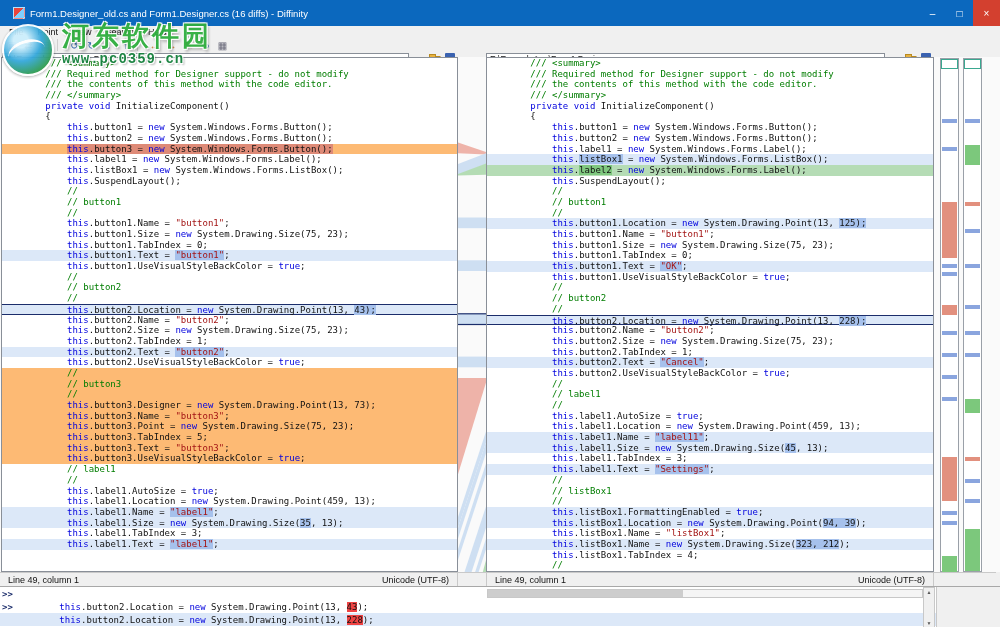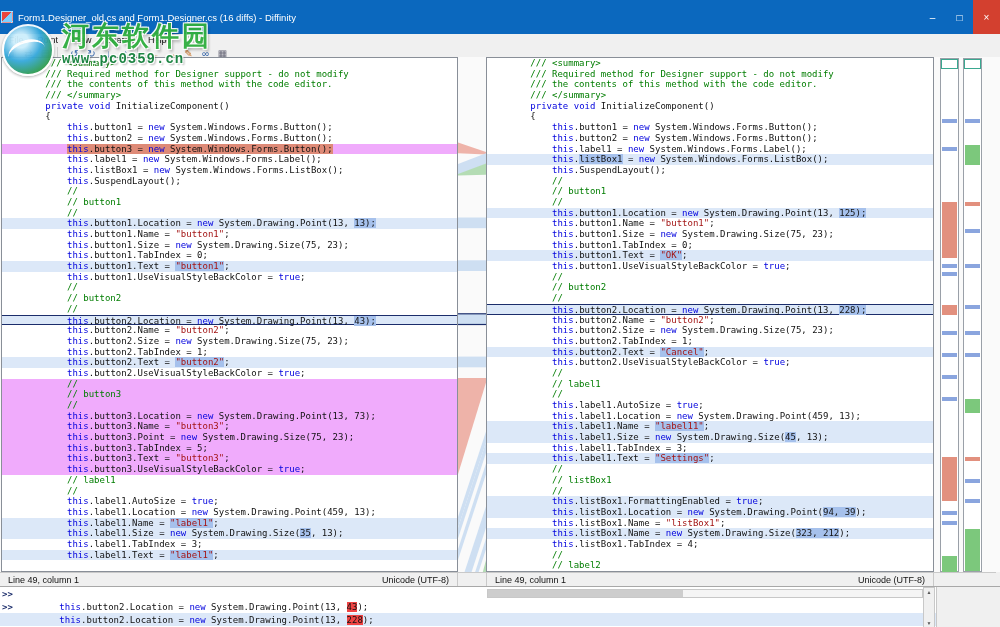--- a/index.html
+++ b/index.html
@@ -1,21 +1,21 @@
 <!DOCTYPE html>
 <html><head>
 <meta charset="utf-8">
 <style>
   html,body{margin:0;padding:0}
   body{width:1000px;height:627px;position:relative;overflow:hidden;background:#f0f0f0;
        font-family:"Liberation Sans",sans-serif;font-size:9px;color:#111;
        -webkit-font-smoothing:antialiased}
   
-  .titlebar{height:34px;background:#0b68be;color:#fff;display:flex;align-items:center;
-            padding-left:1px;font-size:9.5px}
+  .titlebar{height:26px;background:#0b68be;color:#fff;display:flex;align-items:center;
+            padding-left:13px;font-size:9.5px}
   .app-icon{width:10px;height:10px;margin-right:5px;flex:0 0 auto;
             background:linear-gradient(135deg,#e8453c 0 50%,#7fd0ff 50% 100%);border:1px solid rgba(255,255,255,.4)}
   .win-controls{margin-left:auto;display:flex;height:100%}
   .winbtn{width:27px;display:flex;align-items:center;justify-content:center;font-size:10px;color:#fff}
   .winbtn.close{background:#d3402f}
   
   .menubar{height:12px;display:flex;align-items:center;background:#f0f0f0;padding-left:2px}
   .menu-item{padding:0 7px}
   .toolbar{height:14px;display:flex;align-items:center;background:#f0f0f0;padding-left:4px;gap:2px}
   .tbtn{width:15px;height:13px;display:flex;align-items:center;justify-content:center;
@@ -43,21 +43,21 @@
   .code-pane{position:absolute;top:0;height:515px;background:#fff;border:1px solid #898f98;
              box-sizing:border-box;overflow:hidden}
   .code-pane.left{left:1px;width:457px}
   .code-pane.right{left:486px;width:448px}
   .gutter{position:absolute;left:458px;top:0;width:28px;height:515px}
   .cl{height:10.7px;line-height:10.7px;font-family:"DejaVu Sans Mono",monospace;font-size:9px;
       white-space:pre;box-sizing:border-box}
   .tk-cm{color:#007d00}.tk-kw{color:#0000dd}.tk-st{color:#a31515}.tk-pl{color:#111}
   .d-c{background:#dce8f8}
   .d-s{background:#dce8f8;border-top:1px solid #1b2d6b;border-bottom:1px solid #1b2d6b}
-  .d-r{background:#f0abfc}
+  .d-r{background:#fdba74}
   .d-a{background:#b5dcb5}
   .d-c .ihl,.d-s .ihl{background:#a6c1ec}
   .d-r .ihl{background:#de8a77}
   .d-a .ihl{background:#7fc87f}
   
   .map{position:absolute;top:1px;width:17px;height:512px;border:1px solid #9aa0a8;background:#fff}
   #map0{left:940px}#map1{left:963px}
   .mark{position:absolute;left:1px;right:1px}
   .mk-b{background:#8aa5de}.mk-r{background:#e2907e}.mk-g{background:#7cc87c}
   .map-cursor{position:absolute;left:0;right:0;top:0;height:10px;border:1px solid #3aa890;box-sizing:border-box}
@@ -169,39 +169,38 @@
         <div class="cl d-n"><span class="tk-pl">        {</span></div>
         <div class="cl d-n"><span class="tk-pl">            </span><span class="tk-kw">this</span><span class="tk-pl">.button1 = </span><span class="tk-kw">new</span><span class="tk-pl"> System.Windows.Forms.Button();</span></div>
         <div class="cl d-n"><span class="tk-pl">            </span><span class="tk-kw">this</span><span class="tk-pl">.button2 = </span><span class="tk-kw">new</span><span class="tk-pl"> System.Windows.Forms.Button();</span></div>
         <div class="cl d-r"><span class="tk-pl">            </span><span class="tk-kw ihl">this</span><span class="tk-pl ihl">.button3 = </span><span class="tk-kw ihl">new</span><span class="tk-pl ihl"> System.Windows.Forms.Button();</span></div>
         <div class="cl d-n"><span class="tk-pl">            </span><span class="tk-kw">this</span><span class="tk-pl">.label1 = </span><span class="tk-kw">new</span><span class="tk-pl"> System.Windows.Forms.Label();</span></div>
         <div class="cl d-n"><span class="tk-pl">            </span><span class="tk-kw">this</span><span class="tk-pl">.listBox1 = </span><span class="tk-kw">new</span><span class="tk-pl"> System.Windows.Forms.ListBox();</span></div>
         <div class="cl d-n"><span class="tk-pl">            </span><span class="tk-kw">this</span><span class="tk-pl">.SuspendLayout();</span></div>
         <div class="cl d-n"><span class="tk-cm">            //</span></div>
         <div class="cl d-n"><span class="tk-cm">            // button1</span></div>
         <div class="cl d-n"><span class="tk-cm">            //</span></div>
-        <div class="cl d-c"><span class="tk-pl">            </span><span class="tk-kw">this</span><span class="tk-pl">.button1.Location = </span><span class="tk-kw">new</span><span class="tk-pl"> System.Drawing.Point(13, </span><span class="tk-pl ihl">13);</span></div>
         <div class="cl d-n"><span class="tk-pl">            </span><span class="tk-kw">this</span><span class="tk-pl">.button1.Name = </span><span class="tk-st">"button1"</span><span class="tk-pl">;</span></div>
         <div class="cl d-n"><span class="tk-pl">            </span><span class="tk-kw">this</span><span class="tk-pl">.button1.Size = </span><span class="tk-kw">new</span><span class="tk-pl"> System.Drawing.Size(75, 23);</span></div>
         <div class="cl d-n"><span class="tk-pl">            </span><span class="tk-kw">this</span><span class="tk-pl">.button1.TabIndex = 0;</span></div>
         <div class="cl d-c"><span class="tk-pl">            </span><span class="tk-kw">this</span><span class="tk-pl">.button1.Text = </span><span class="tk-st ihl">"button1"</span><span class="tk-pl">;</span></div>
         <div class="cl d-n"><span class="tk-pl">            </span><span class="tk-kw">this</span><span class="tk-pl">.button1.UseVisualStyleBackColor = </span><span class="tk-kw">true</span><span class="tk-pl">;</span></div>
         <div class="cl d-n"><span class="tk-cm">            //</span></div>
         <div class="cl d-n"><span class="tk-cm">            // button2</span></div>
         <div class="cl d-n"><span class="tk-cm">            //</span></div>
         <div class="cl d-s"><span class="tk-pl">            </span><span class="tk-kw">this</span><span class="tk-pl">.button2.Location = </span><span class="tk-kw">new</span><span class="tk-pl"> System.Drawing.Point(13, </span><span class="tk-pl ihl">43);</span></div>
         <div class="cl d-n"><span class="tk-pl">            </span><span class="tk-kw">this</span><span class="tk-pl">.button2.Name = </span><span class="tk-st">"button2"</span><span class="tk-pl">;</span></div>
         <div class="cl d-n"><span class="tk-pl">            </span><span class="tk-kw">this</span><span class="tk-pl">.button2.Size = </span><span class="tk-kw">new</span><span class="tk-pl"> System.Drawing.Size(75, 23);</span></div>
         <div class="cl d-n"><span class="tk-pl">            </span><span class="tk-kw">this</span><span class="tk-pl">.button2.TabIndex = 1;</span></div>
         <div class="cl d-c"><span class="tk-pl">            </span><span class="tk-kw">this</span><span class="tk-pl">.button2.Text = </span><span class="tk-st ihl">"button2"</span><span class="tk-pl">;</span></div>
         <div class="cl d-n"><span class="tk-pl">            </span><span class="tk-kw">this</span><span class="tk-pl">.button2.UseVisualStyleBackColor = </span><span class="tk-kw">true</span><span class="tk-pl">;</span></div>
         <div class="cl d-r"><span class="tk-cm">            //</span></div>
         <div class="cl d-r"><span class="tk-cm">            // button3</span></div>
         <div class="cl d-r"><span class="tk-cm">            //</span></div>
-        <div class="cl d-r"><span class="tk-pl">            </span><span class="tk-kw">this</span><span class="tk-pl">.button3.Location = </span><span class="tk-kw">new</span><span class="tk-pl"> System.Drawing.Point(13, 73);</span></div>
+        <div class="cl d-r"><span class="tk-pl">            </span><span class="tk-kw">this</span><span class="tk-pl">.button3.Designer = </span><span class="tk-kw">new</span><span class="tk-pl"> System.Drawing.Point(13, 73);</span></div>
         <div class="cl d-r"><span class="tk-pl">            </span><span class="tk-kw">this</span><span class="tk-pl">.button3.Name = </span><span class="tk-st">"button3"</span><span class="tk-pl">;</span></div>
         <div class="cl d-r"><span class="tk-pl">            </span><span class="tk-kw">this</span><span class="tk-pl">.button3.Point = </span><span class="tk-kw">new</span><span class="tk-pl"> System.Drawing.Size(75, 23);</span></div>
         <div class="cl d-r"><span class="tk-pl">            </span><span class="tk-kw">this</span><span class="tk-pl">.button3.TabIndex = 5;</span></div>
         <div class="cl d-r"><span class="tk-pl">            </span><span class="tk-kw">this</span><span class="tk-pl">.button3.Text = </span><span class="tk-st">"button3"</span><span class="tk-pl">;</span></div>
         <div class="cl d-r"><span class="tk-pl">            </span><span class="tk-kw">this</span><span class="tk-pl">.button3.UseVisualStyleBackColor = </span><span class="tk-kw">true</span><span class="tk-pl">;</span></div>
         <div class="cl d-n"><span class="tk-cm">            // label1</span></div>
         <div class="cl d-n"><span class="tk-cm">            //</span></div>
         <div class="cl d-n"><span class="tk-pl">            </span><span class="tk-kw">this</span><span class="tk-pl">.label1.AutoSize = </span><span class="tk-kw">true</span><span class="tk-pl">;</span></div>
         <div class="cl d-n"><span class="tk-pl">            </span><span class="tk-kw">this</span><span class="tk-pl">.label1.Location = </span><span class="tk-kw">new</span><span class="tk-pl"> System.Drawing.Point(459, 13);</span></div>
         <div class="cl d-c"><span class="tk-pl">            </span><span class="tk-kw">this</span><span class="tk-pl">.label1.Name = </span><span class="tk-st ihl">"label1"</span><span class="tk-pl">;</span></div>
@@ -235,20 +234,21 @@
         <div class="cl d-n"><span class="tk-cm">        /// &lt;summary&gt;</span></div>
         <div class="cl d-n"><span class="tk-cm">        /// Required method for Designer support - do not modify</span></div>
         <div class="cl d-n"><span class="tk-cm">        /// the contents of this method with the code editor.</span></div>
         <div class="cl d-n"><span class="tk-cm">        /// &lt;/summary&gt;</span></div>
         <div class="cl d-n"><span class="tk-pl">        </span><span class="tk-kw">private</span><span class="tk-pl"> </span><span class="tk-kw">void</span><span class="tk-pl"> InitializeComponent()</span></div>
         <div class="cl d-n"><span class="tk-pl">        {</span></div>
         <div class="cl d-n"><span class="tk-pl">            </span><span class="tk-kw">this</span><span class="tk-pl">.button1 = </span><span class="tk-kw">new</span><span class="tk-pl"> System.Windows.Forms.Button();</span></div>
         <div class="cl d-n"><span class="tk-pl">            </span><span class="tk-kw">this</span><span class="tk-pl">.button2 = </span><span class="tk-kw">new</span><span class="tk-pl"> System.Windows.Forms.Button();</span></div>
         <div class="cl d-n"><span class="tk-pl">            </span><span class="tk-kw">this</span><span class="tk-pl">.label1 = </span><span class="tk-kw">new</span><span class="tk-pl"> System.Windows.Forms.Label();</span></div>
         <div class="cl d-c"><span class="tk-pl">            </span><span class="tk-kw">this</span><span class="tk-pl">.</span><span class="tk-pl ihl">listBox1</span><span class="tk-pl"> = </span><span class="tk-kw">new</span><span class="tk-pl"> System.Windows.Forms.ListBox();</span></div>
+        <div class="cl d-a"><span class="tk-pl">            </span><span class="tk-kw">this</span><span class="tk-pl">.</span><span class="tk-pl ihl">label2</span><span class="tk-pl"> = </span><span class="tk-kw">new</span><span class="tk-pl"> System.Windows.Forms.Label();</span></div>
         <div class="cl d-n"><span class="tk-pl">            </span><span class="tk-kw">this</span><span class="tk-pl">.SuspendLayout();</span></div>
         <div class="cl d-n"><span class="tk-cm">            //</span></div>
         <div class="cl d-n"><span class="tk-cm">            // button1</span></div>
         <div class="cl d-n"><span class="tk-cm">            //</span></div>
         <div class="cl d-c"><span class="tk-pl">            </span><span class="tk-kw">this</span><span class="tk-pl">.button1.Location = </span><span class="tk-kw">new</span><span class="tk-pl"> System.Drawing.Point(13, </span><span class="tk-pl ihl">125);</span></div>
         <div class="cl d-n"><span class="tk-pl">            </span><span class="tk-kw">this</span><span class="tk-pl">.button1.Name = </span><span class="tk-st">"button1"</span><span class="tk-pl">;</span></div>
         <div class="cl d-n"><span class="tk-pl">            </span><span class="tk-kw">this</span><span class="tk-pl">.button1.Size = </span><span class="tk-kw">new</span><span class="tk-pl"> System.Drawing.Size(75, 23);</span></div>
         <div class="cl d-n"><span class="tk-pl">            </span><span class="tk-kw">this</span><span class="tk-pl">.button1.TabIndex = 0;</span></div>
         <div class="cl d-c"><span class="tk-pl">            </span><span class="tk-kw">this</span><span class="tk-pl">.button1.Text = </span><span class="tk-st ihl">"OK"</span><span class="tk-pl">;</span></div>
         <div class="cl d-n"><span class="tk-pl">            </span><span class="tk-kw">this</span><span class="tk-pl">.button1.UseVisualStyleBackColor = </span><span class="tk-kw">true</span><span class="tk-pl">;</span></div>

